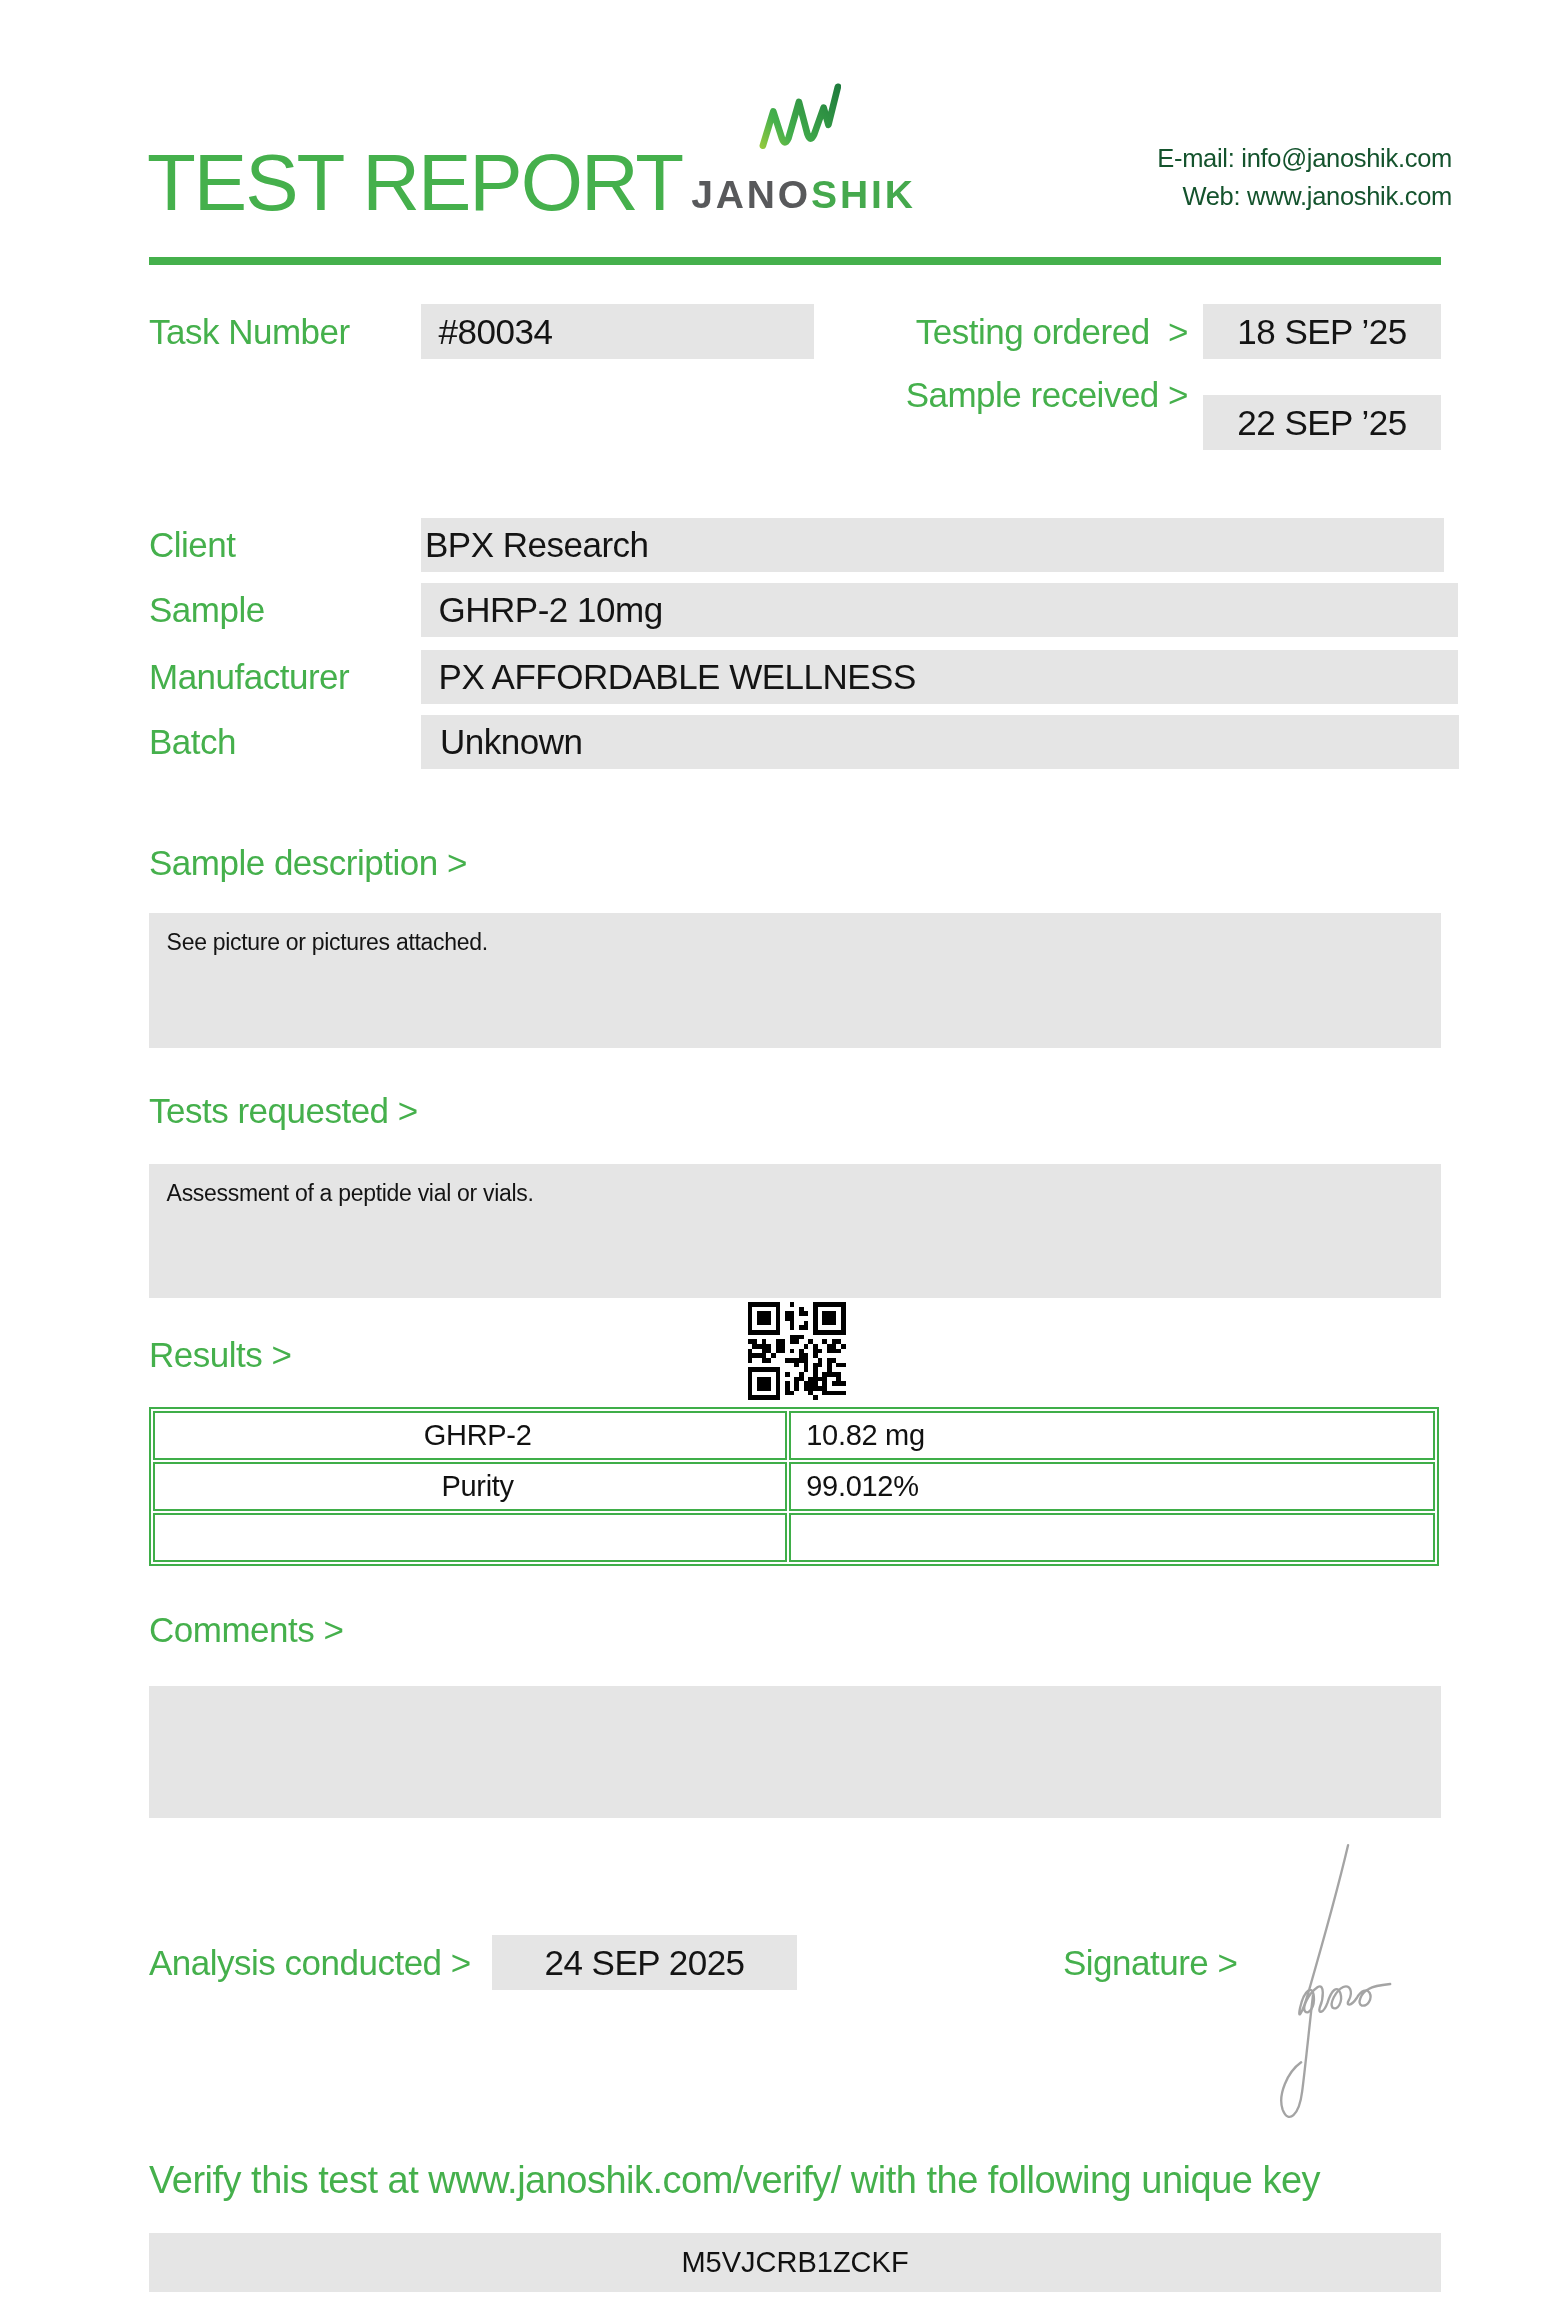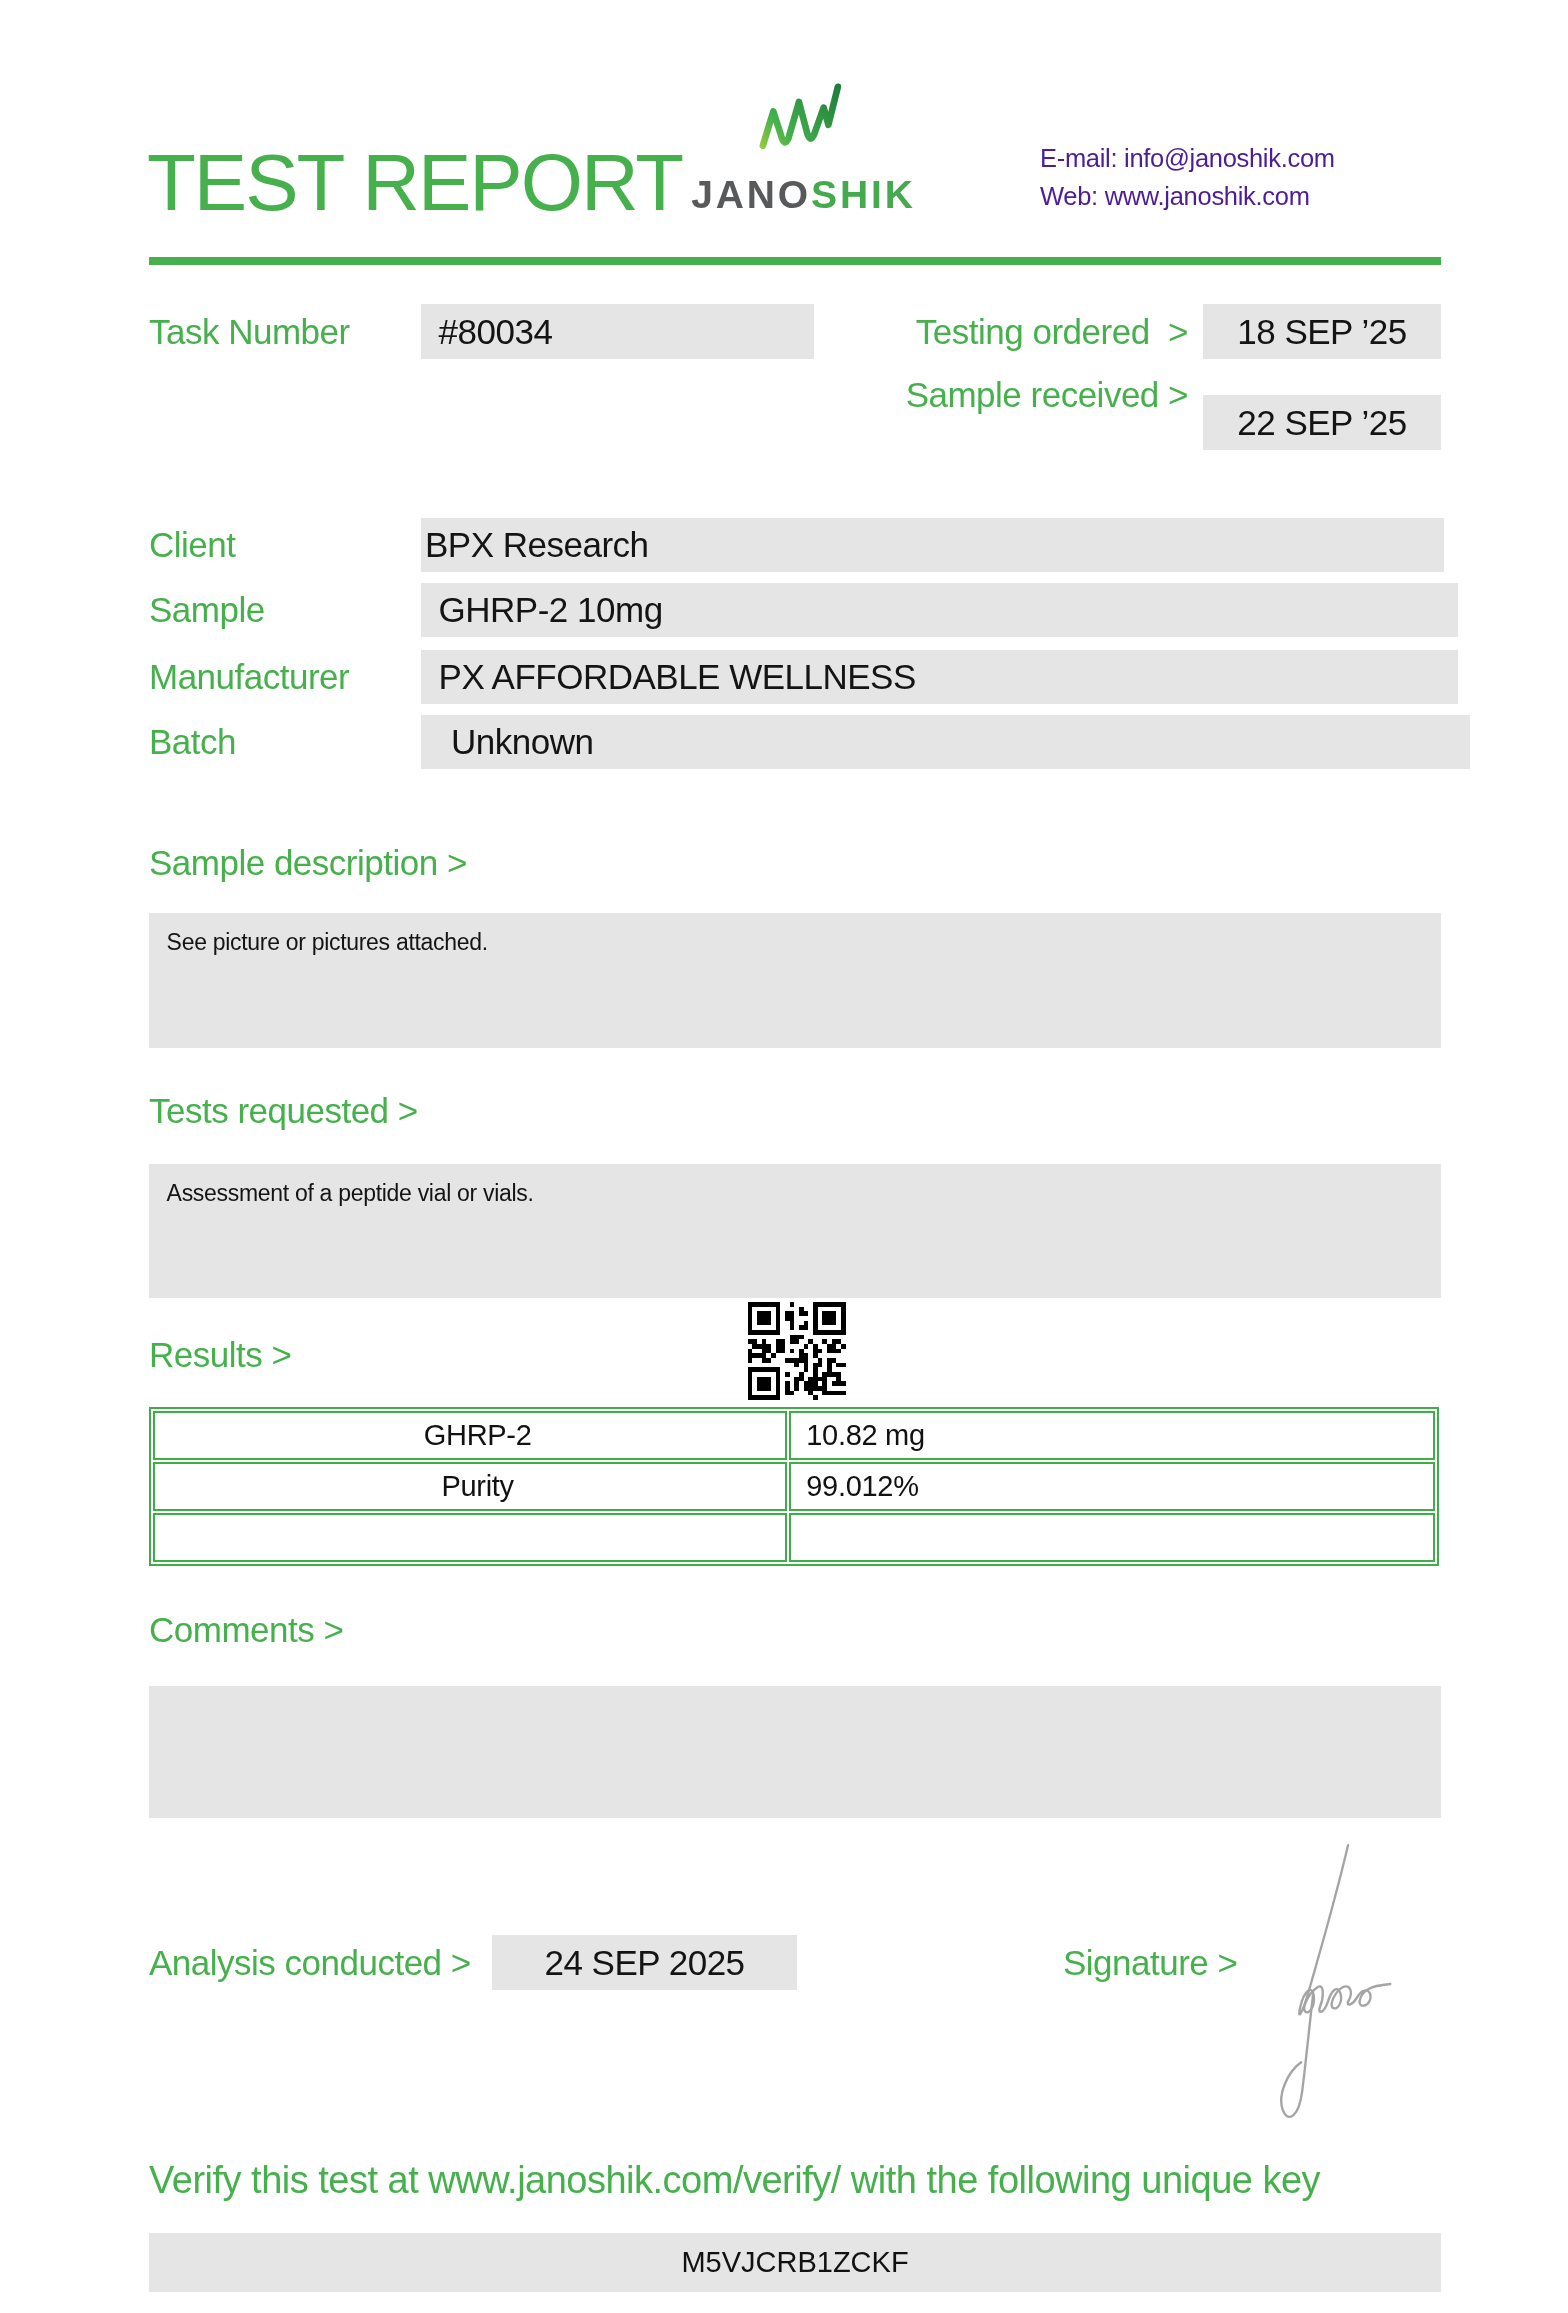--- a/index.html
+++ b/index.html
@@ -7,21 +7,21 @@
         font-family:"Liberation Sans",sans-serif;color:#1a1a1a;}
   .abs{position:absolute;}
   .green{color:var(--green);}
   .graybox{background:#e5e5e5;}
   .lbl{font-size:35px;letter-spacing:-0.5px;}
   .val{font-size:35px;letter-spacing:-0.5px;color:#141414;}
   .boxtext{font-size:23px;letter-spacing:-0.3px;color:#141414;}
   .vcenter{display:flex;align-items:center;}
   #title{font-size:80px;letter-spacing:-2px;font-weight:400;}
   #brandname{font-size:39px;font-weight:700;letter-spacing:2.9px;}
-  .contact{font-size:25.5px;color:#4c1d95;letter-spacing:-0.3px;}
+  .contact{font-size:25.5px;color:#14532d;text-align:right;letter-spacing:-0.3px;}
   #divider{height:7.8px;}
   table.results{border-collapse:separate;border-spacing:2.9px;width:1290px;
       border:2.9px solid var(--tgreen);}
   table.results td{border:2px solid var(--tgreen);height:45px;font-size:29px;
       letter-spacing:-0.3px;padding:0 0 0 15.7px;background:#fff;color:#111;}
   td.c1{width:49.5%;text-align:center;}
   .pre{white-space:pre;}
 </style>
 </head>
 <body>
@@ -64,21 +64,21 @@
   <div class="abs lbl green vcenter" style="left:149px;top:518px;height:54px;">Client</div>
   <div class="abs graybox val vcenter" style="left:421px;top:518px;width:1019px;height:54px;padding-left:4px;">BPX Research</div>
 
   <div class="abs lbl green vcenter" style="left:149px;top:583px;height:54px;">Sample</div>
   <div class="abs graybox val vcenter" style="left:421px;top:583px;width:1019px;height:54px;padding-left:17.6px;">GHRP-2 10mg</div>
 
   <div class="abs lbl green vcenter" style="left:149px;top:650px;height:54px;">Manufacturer</div>
   <div class="abs graybox val vcenter" style="left:421px;top:650px;width:1019px;height:54px;padding-left:17.6px;">PX AFFORDABLE WELLNESS</div>
 
   <div class="abs lbl green vcenter" style="left:149px;top:715px;height:54px;">Batch</div>
-  <div class="abs graybox val vcenter" style="left:421px;top:715px;width:1019px;height:54px;padding-left:30px;">Unknown</div>
+  <div class="abs graybox val vcenter" style="left:421px;top:715px;width:1019px;height:54px;padding-left:19px;">Unknown</div>
 
   <div class="abs lbl green" style="left:149px;top:843px;">Sample description &gt;</div>
   <div class="abs graybox boxtext" style="left:149px;top:913px;width:1292px;height:135px;padding:15.7px 0 0 17.6px;box-sizing:border-box;">See picture or pictures attached.</div>
 
   <div class="abs lbl green" style="left:149px;top:1091px;">Tests requested &gt;</div>
   <div class="abs graybox boxtext" style="left:149px;top:1164px;width:1292px;height:134px;padding:15.7px 0 0 17.6px;box-sizing:border-box;">Assessment of a peptide vial or vials.</div>
 
   <div class="abs" style="left:746px;top:1302px;width:101px;height:98px;"><svg viewBox="0 0 21 21" width="100%" height="100%" shape-rendering="crispEdges" fill="#000">
         <rect x="9" y="0" width="1" height="1"></rect>
         <rect x="11" y="1" width="1" height="1"></rect>

